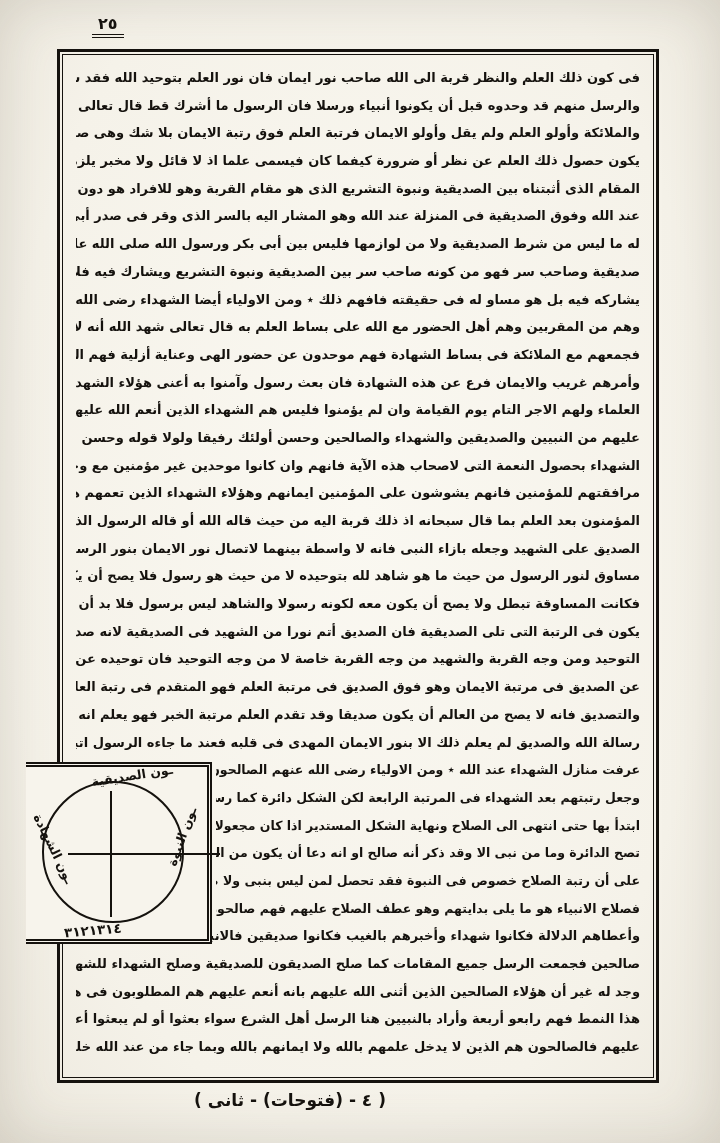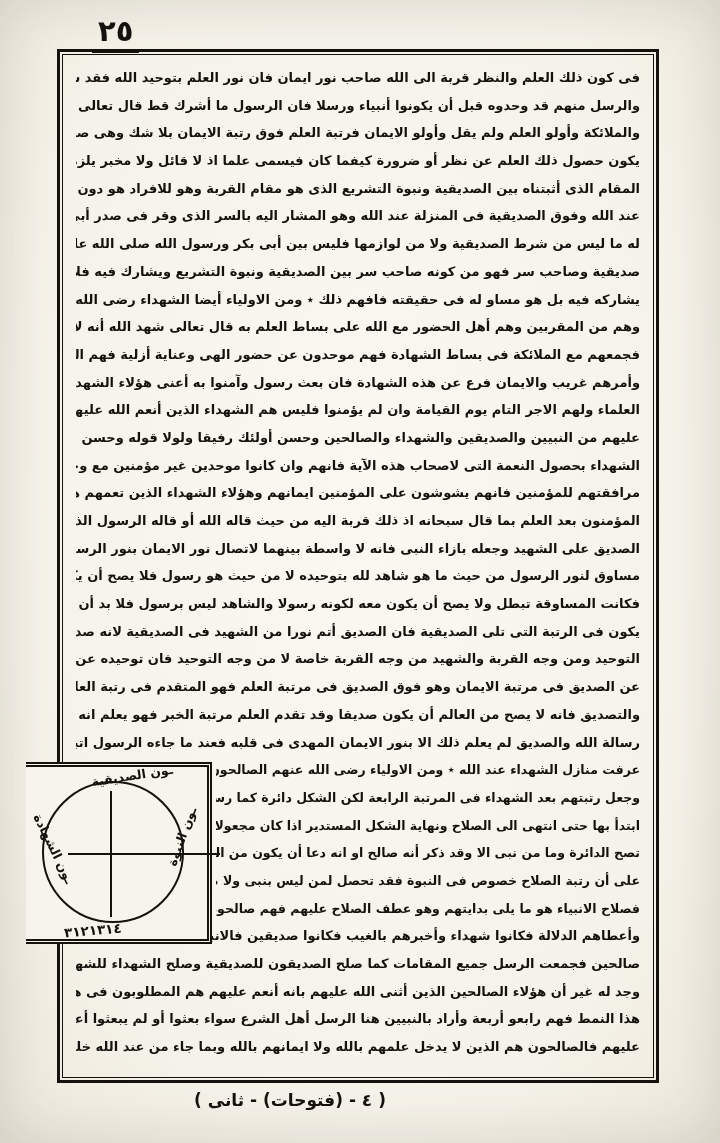--- a/index.html
+++ b/index.html
@@ -5,21 +5,21 @@
   html,body{margin:0;padding:0;}
   body{
     width:720px;height:1143px;position:relative;overflow:hidden;
     background:radial-gradient(ellipse at 50% 45%, #faf8f1 0%, #f5f2e9 70%, #ecE8dd 100%);
     font-family:"DejaVu Sans", sans-serif;color:#15120e;
   }
   .vignette{position:absolute;inset:0;pointer-events:none;
     box-shadow:inset 0 0 60px rgba(90,80,60,.18);}
   .page-number{
     position:absolute;left:92px;top:14px;
-    font-size:29px;font-weight:700;
+    font-size:16px;font-weight:700;
     border-bottom:4px double #15120e;padding:0 6px 1px 6px;
   }
   .frame{
     position:absolute;left:62px;top:54px;width:592px;height:1024px;
     border:1.5px solid #15120e;outline:3px solid #15120e;outline-offset:2px;
     box-sizing:border-box;padding:9px 13px 6px 13px;background:transparent;
   }
   .text-col{direction:rtl;}
   .tline{
     direction:rtl;text-align:justify;text-align-last:justify;

